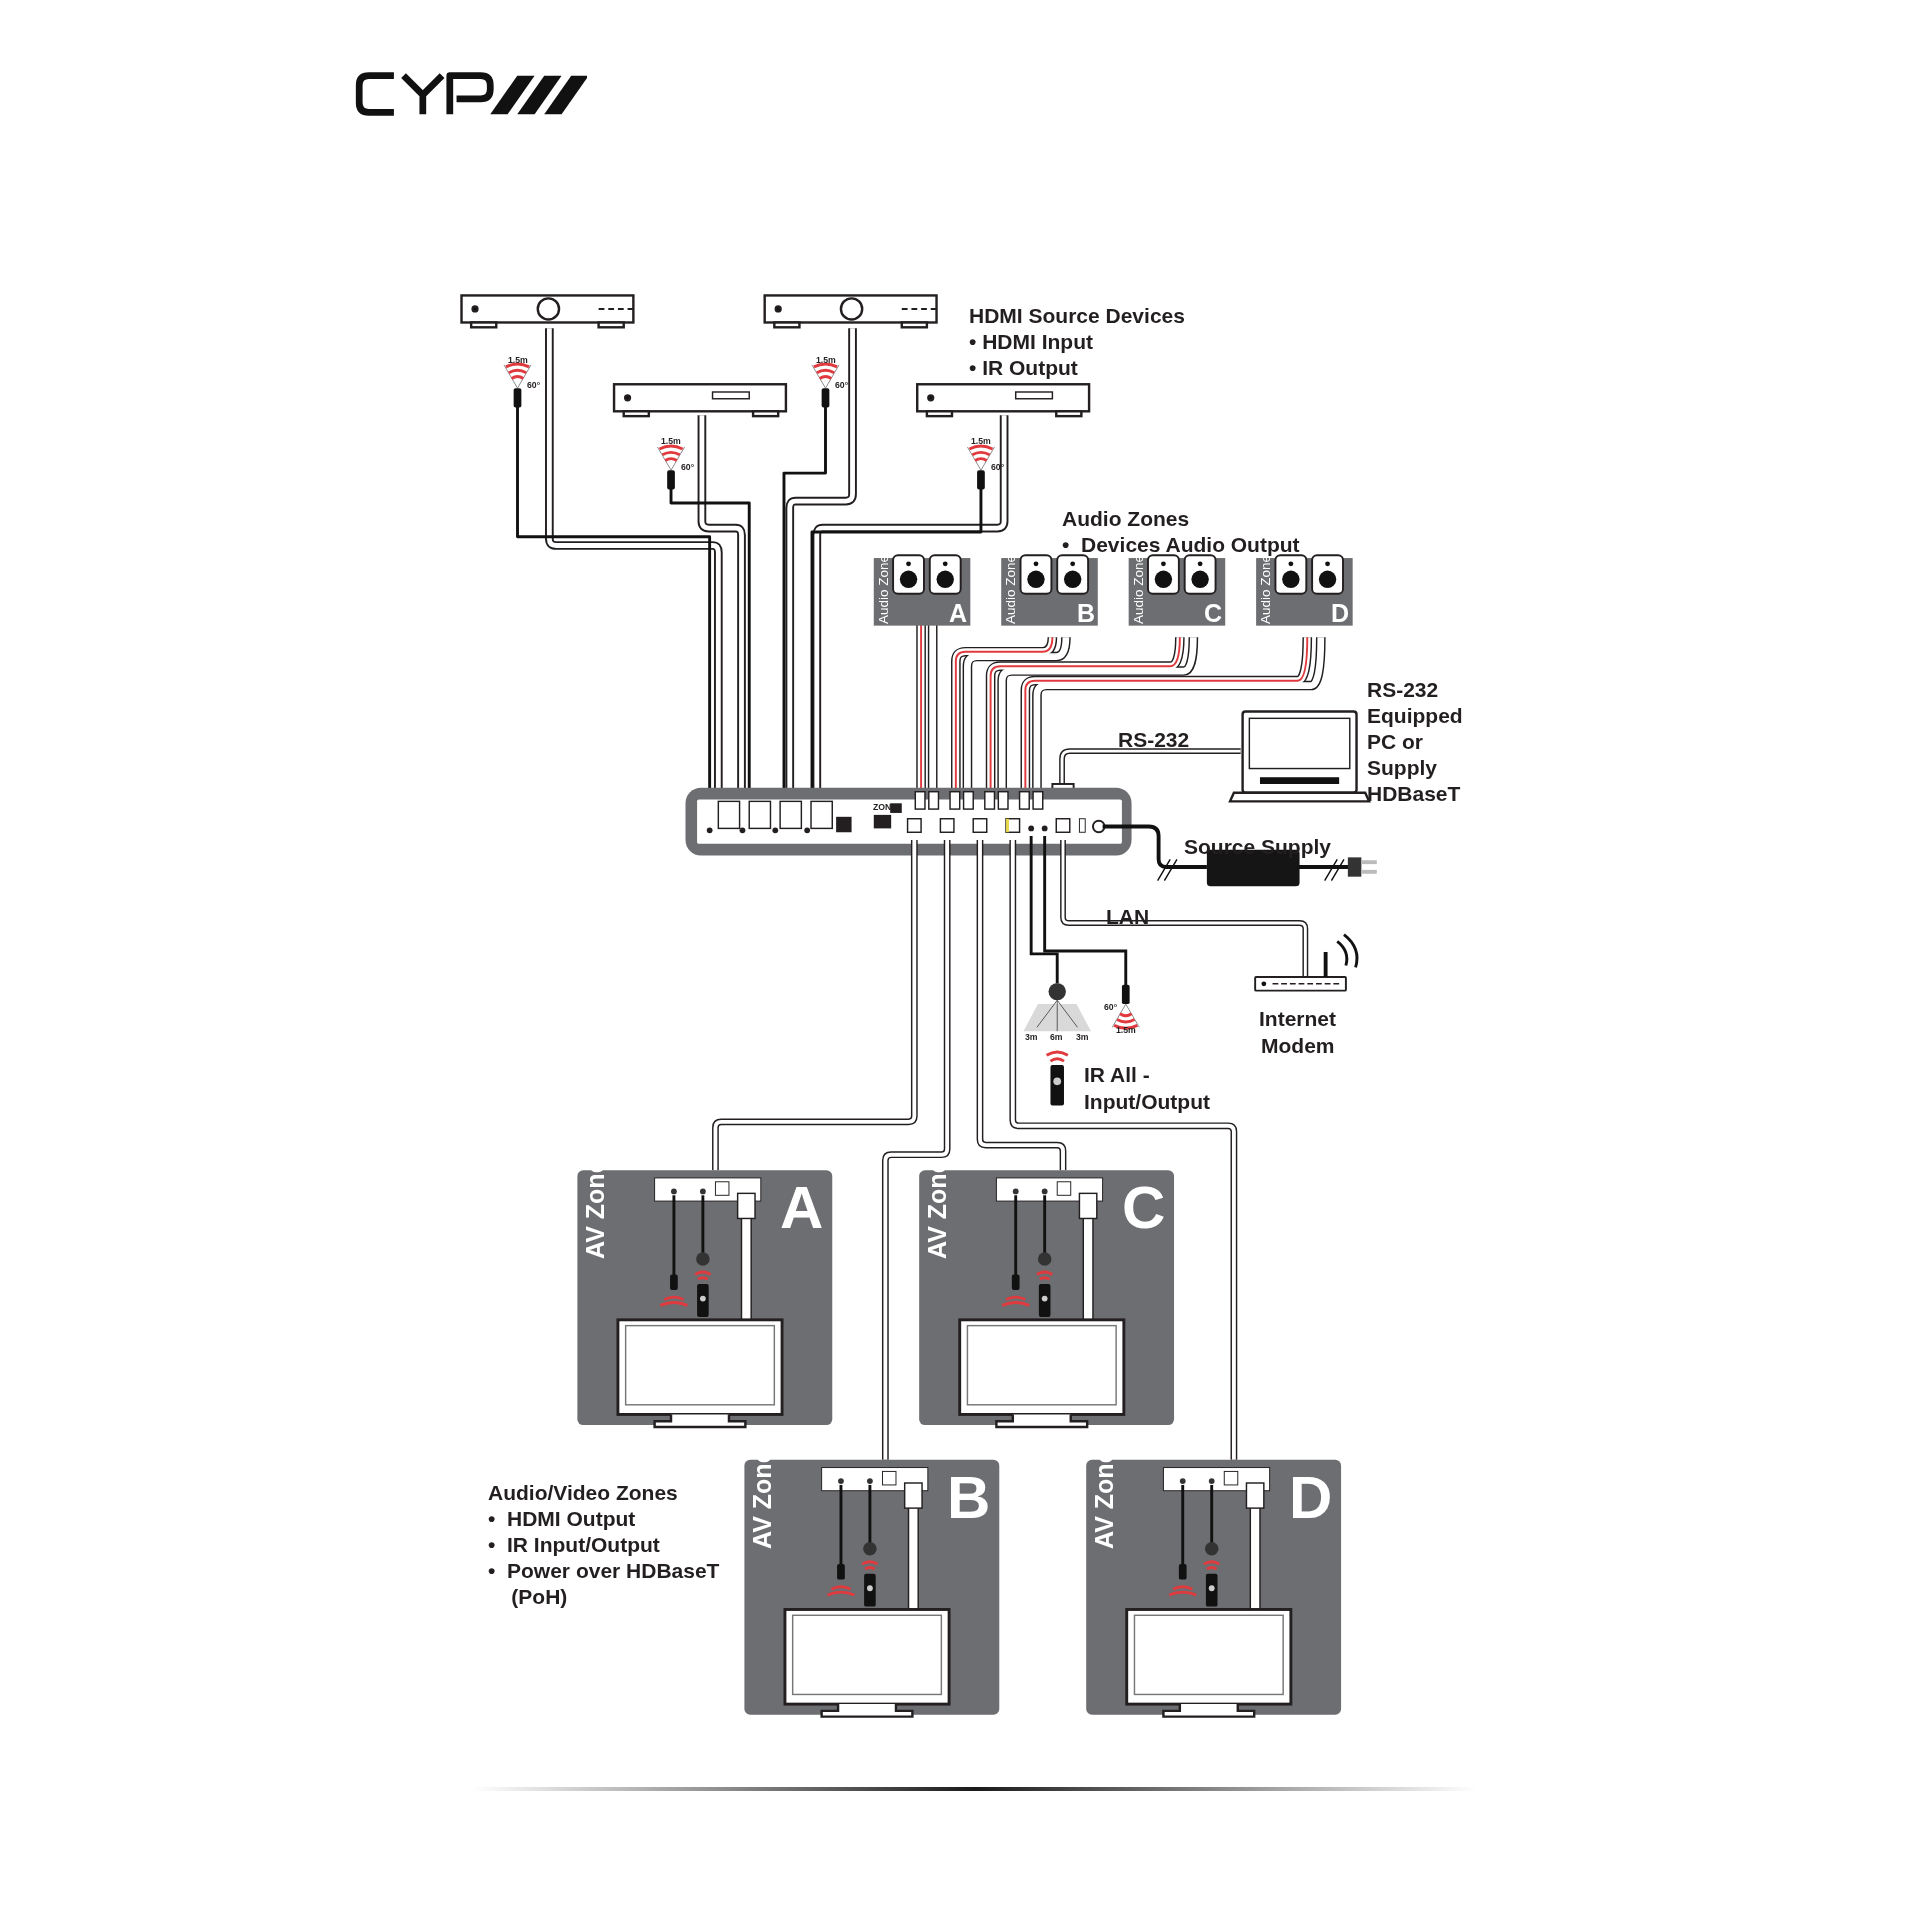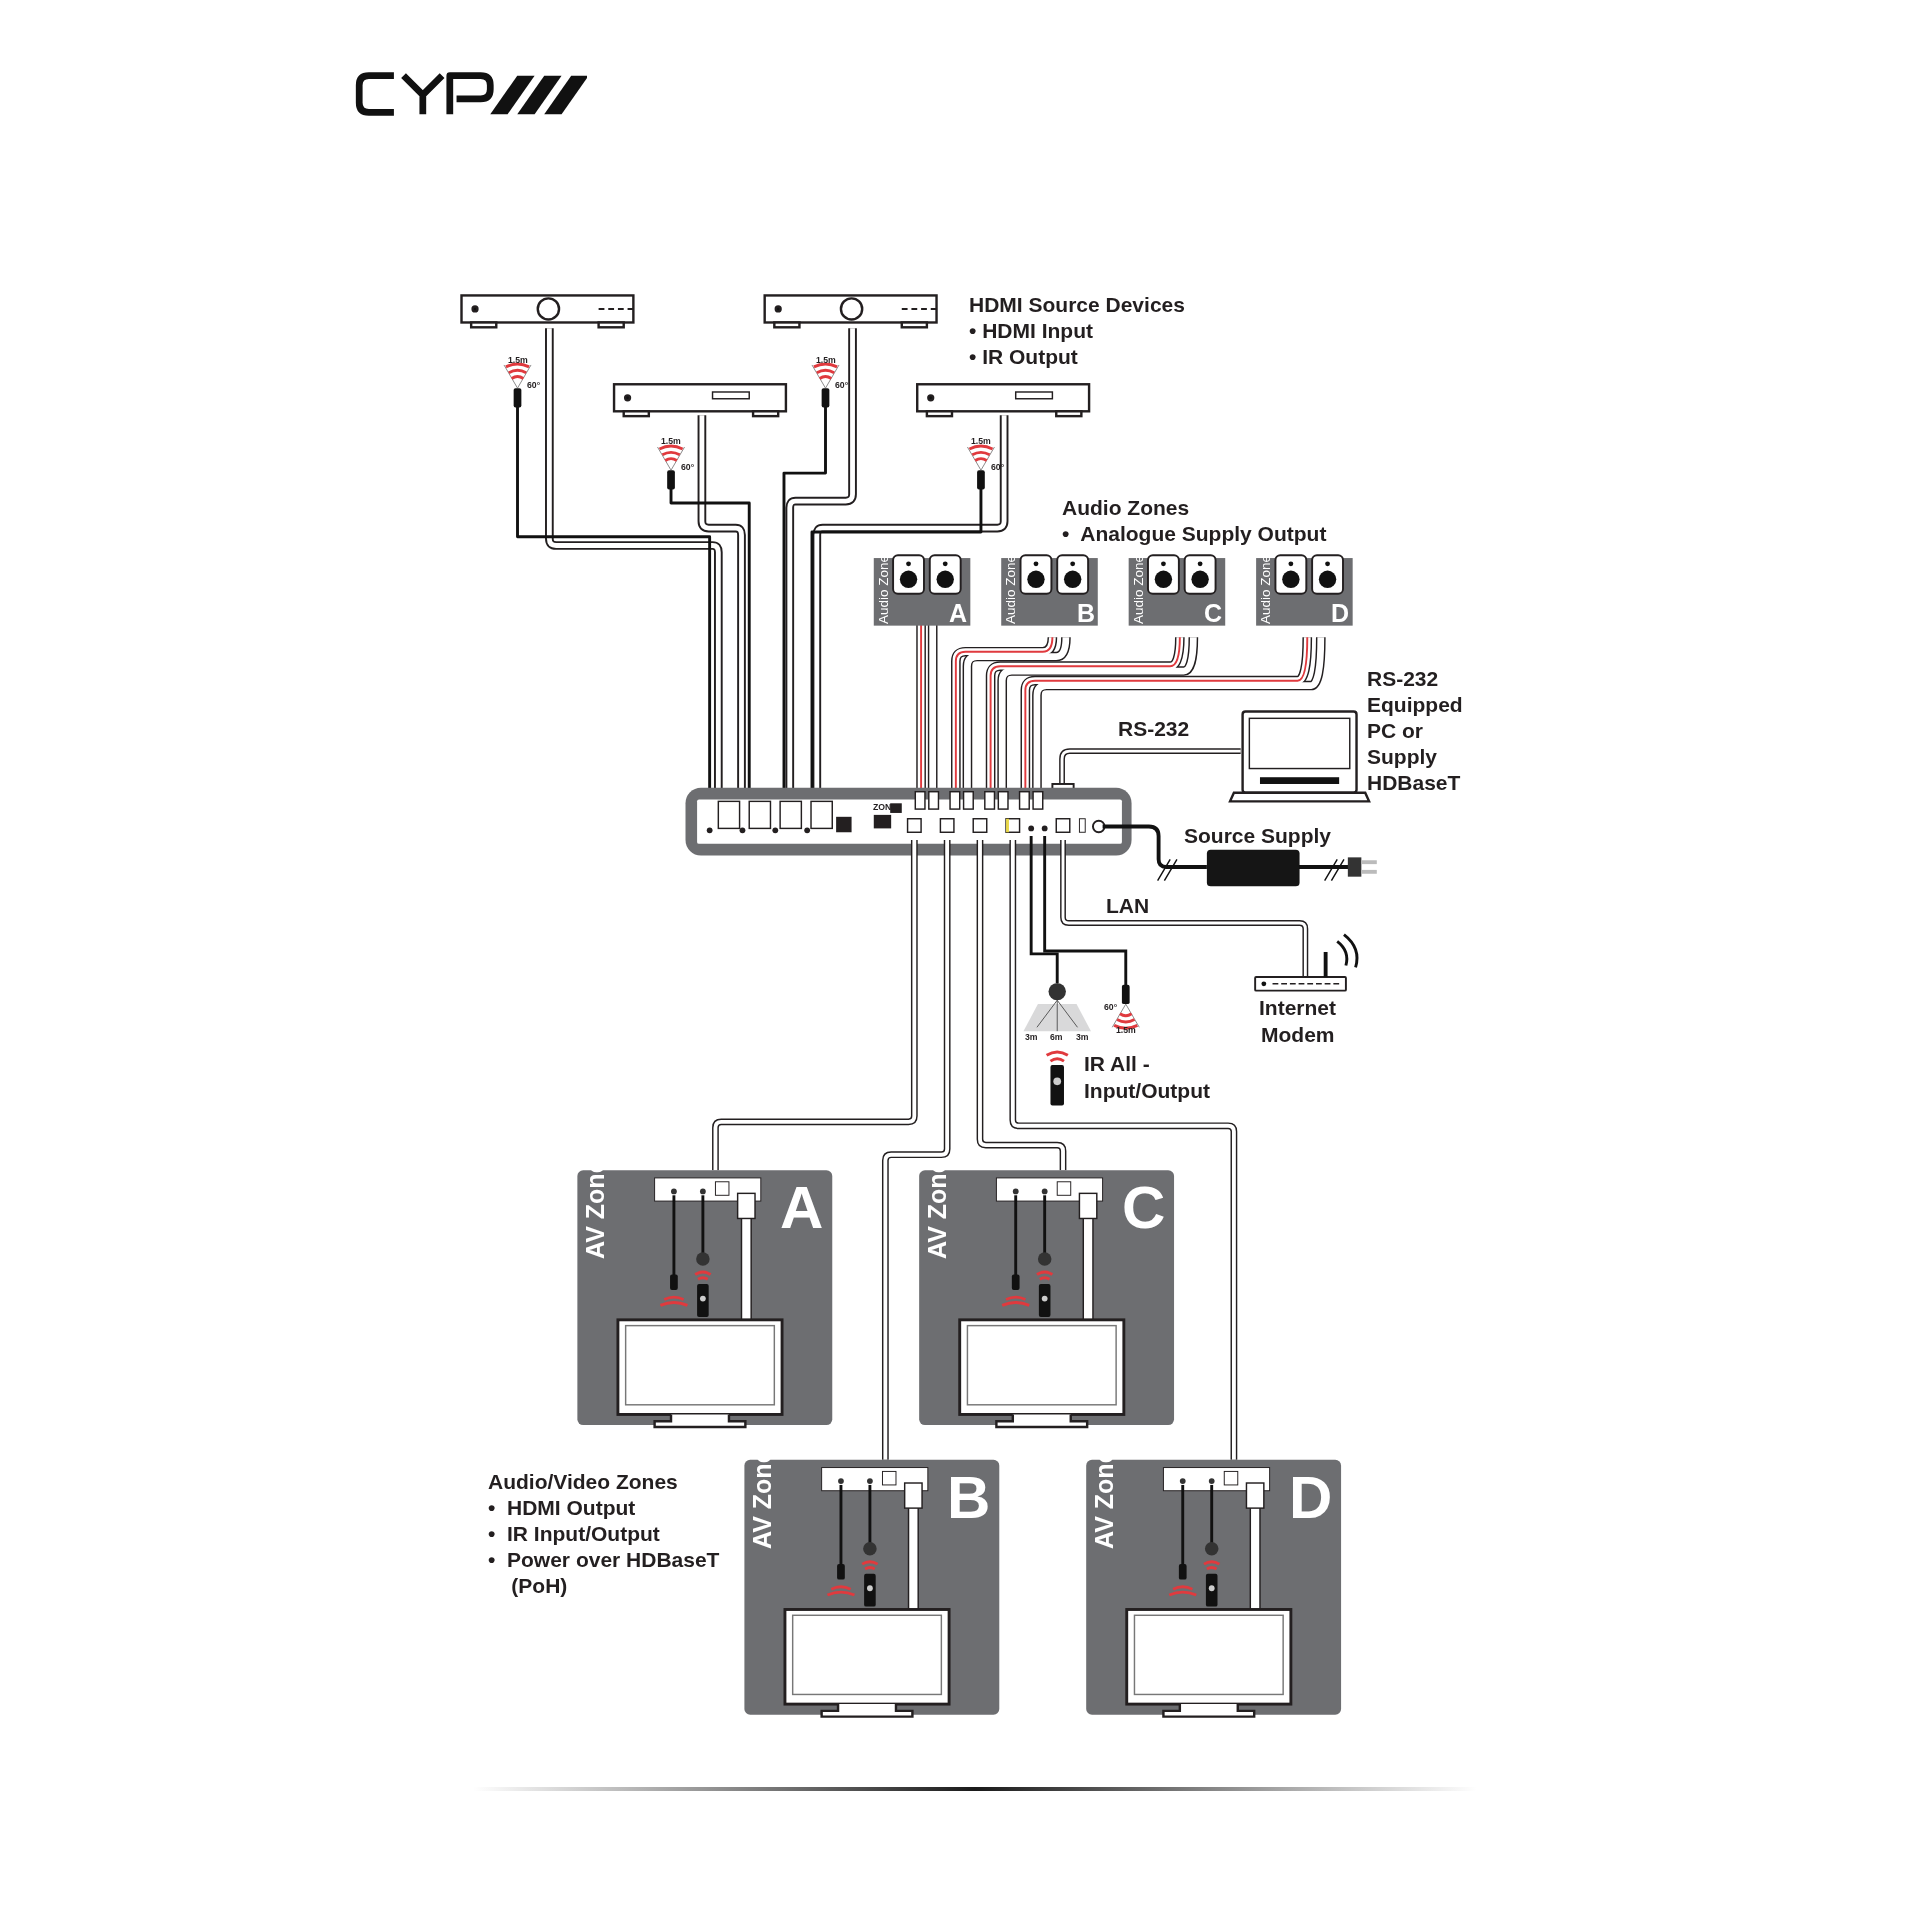--- a/index.html
+++ b/index.html
@@ -1,19 +1,19 @@
 <!DOCTYPE html>
 <html><head>
 <meta charset="utf-8">
 <style>
   html, body { margin:0; padding:0; background:#ffffff; }
   body { width:1931px; height:1931px; position:relative; overflow:hidden;
          font-family: "Liberation Sans", "DejaVu Sans", sans-serif; }
   #diagram { position:absolute; left:0; top:0; width:1931px; height:1931px; }
-  .lbl { position:absolute; color:#231f20; font-weight:bold; font-size:21px; line-height:26px; white-space:pre; }
+  .lbl { position:absolute; color:#231f20; font-weight:bold; font-size:21px; line-height:26px; white-space:pre;margin-top:11px; }
   .zone-letter { position:absolute; color:#ffffff; font-weight:bold; font-size:68px; line-height:68px; }
   .zone-vert { position:absolute; color:#ffffff; font-weight:bold; font-size:25px; transform-origin:left top; transform:rotate(-90deg); white-space:nowrap; }
   .az-vert { position:absolute; color:#ffffff; font-size:13.5px; transform-origin:left top; transform:rotate(-90deg); white-space:nowrap; }
   .small { position:absolute; font-size:8.7px; font-weight:bold; color:#231f20; white-space:nowrap; }
   .divider { position:absolute; left:473px; top:1787px; width:1004px; height:3.9px;
              background:linear-gradient(to right, rgba(0,0,0,0), #1a1a1a 50%, rgba(0,0,0,0)); }
 </style>
 </head>
 <body>
 
@@ -434,21 +434,21 @@
           </g>
         </g>
       </g>
   </svg>
 
   <div class="lbl" style="left:969px;top:292px">HDMI Source Devices</div>
   <div class="lbl" style="left:969px;top:318px">• HDMI Input</div>
   <div class="lbl" style="left:969px;top:344px">• IR Output</div>
 
   <div class="lbl" style="left:1062px;top:495px">Audio Zones</div>
-  <div class="lbl" style="left:1062px;top:521px">•  Analogue Supply Output</div>
+  <div class="lbl" style="left:1062px;top:521px">•  Devices Audio Output</div>
 
   <div class="lbl" style="left:1118px;top:716px">RS-232</div>
   <div class="lbl" style="left:1367px;top:666px">RS-232</div>
   <div class="lbl" style="left:1367px;top:692px">Equipped</div>
   <div class="lbl" style="left:1367px;top:718px">PC or</div>
   <div class="lbl" style="left:1367px;top:744px">Supply</div>
   <div class="lbl" style="left:1367px;top:770px">HDBaseT</div>
 
   <div class="lbl" style="left:1184px;top:823px">Source Supply</div>
   <div class="lbl" style="left:1106px;top:893px">LAN</div>

